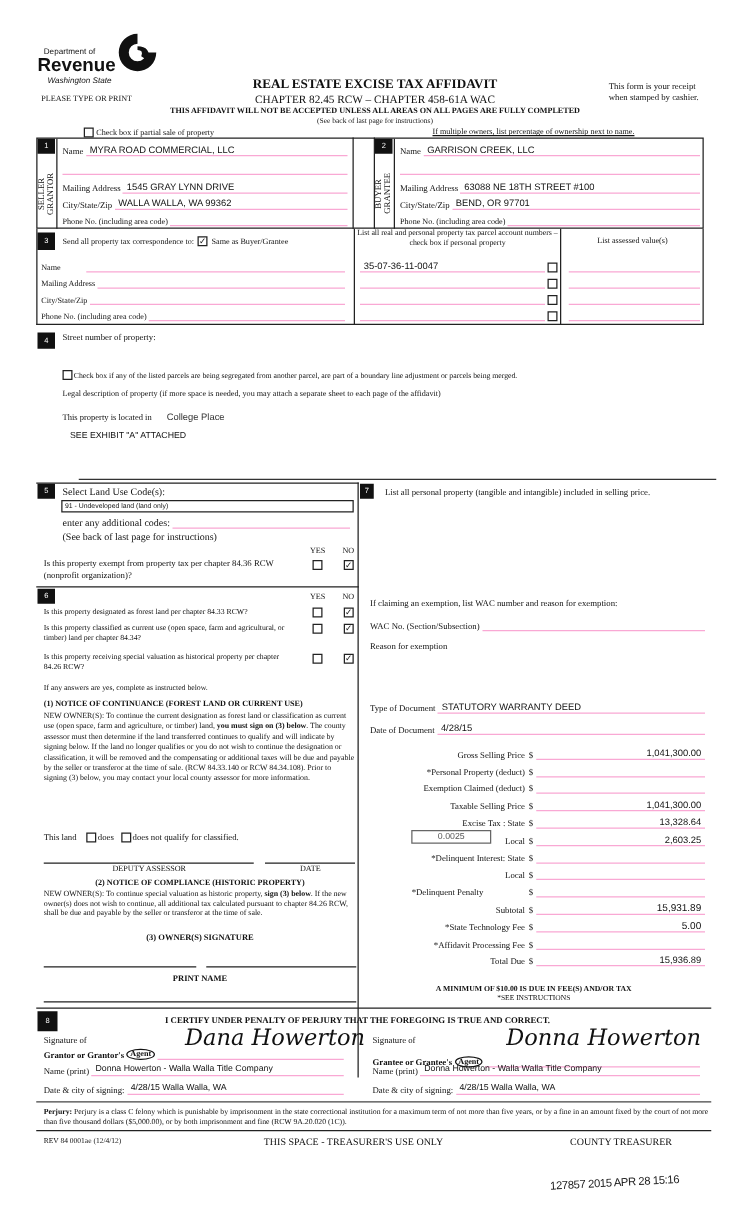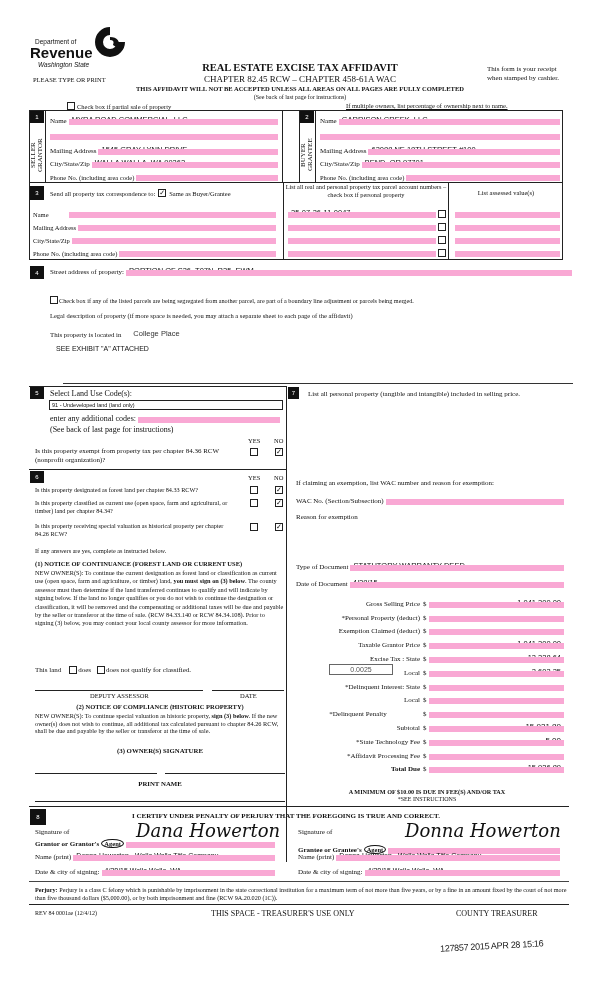--- a/index.html
+++ b/index.html
@@ -9,21 +9,21 @@
   .sans { font-family: "Liberation Sans", sans-serif; }
   .num { background: #111; color: #fff; font-size: 6px; display: flex; align-items: center; justify-content: center; width: 14px; height: 12px; font-family: "Liberation Sans", sans-serif; }
   .cb { width: 8px; height: 8px; border: 1px solid #222; display: inline-block; background: #fff; font-size: 7px; line-height: 6px; text-align: center; font-family: "DejaVu Sans", sans-serif; }
   .vline { border-left: 1px solid #222; }
   .hline { border-top: 1px solid #222; }
   .b { font-weight: bold; }
   .c { text-align: center; }
   .r { text-align: right; }
   .row { display: flex; align-items: flex-end; }
   .lbl { white-space: nowrap; }
-  .fld { flex: 1; border-bottom: 6px solid #f9a8d4; margin-left: 2px; padding-left: 3px; height: 10px; font-family: "Liberation Sans", sans-serif; font-size: 7.5px; line-height: 9px; white-space: nowrap; overflow: hidden; }
+  .fld { flex: 1; border-bottom: 1px solid #f9a8d4; margin-left: 2px; padding-left: 3px; height: 10px; font-family: "Liberation Sans", sans-serif; font-size: 7.5px; line-height: 9px; white-space: nowrap; overflow: hidden; }
   .sig { font-family: "DejaVu Serif", serif; font-style: italic; font-size: 18px; color: #111; }
   .vert { writing-mode: vertical-rl; transform: rotate(180deg); font-size: 7px; text-align: center; line-height: 7px; }
 </style>
 </head>
 <body>
 
 <div class="abs" style="left:30px;top:18px;width:100px;height:48px;">
   <div class="abs sans" style="left:5px;top:20px;font-size:6.5px;">Department of</div>
   <div class="abs sans b" style="left:0;top:27px;font-size:15px;line-height:15px;">Revenue</div>
   <div class="abs sans" style="left:8px;top:43px;font-size:6.5px;font-style:italic;">Washington State</div>
@@ -167,22 +167,21 @@
   <div class="row" style="height:13px;">
       <span class="fld" style="margin-left:0;"></span>
     </div>
   <div class="row" style="height:13px;">
       <span class="fld" style="margin-left:0;"></span>
     </div>
 </div>
 
 <div class="abs num" style="left:30px;top:266px;height:13px;">4</div>
 <div class="abs row" style="left:50px;top:266px;width:522px;">
-  <span class="lbl" style="font-size:7px;">Street address of property:</span>
-  <span class="fld">PORTION OF S36, T07N, R35, EWM</span>
+  <span class="lbl" style="font-size:7px;">Street number of property:</span>
 </div>
 <div class="abs row" style="left:50px;top:281px;">
   <span style="font-size:6.8px;">This property is located in</span>
   <span class="sans" style="font-size:7.5px;margin-left:12px;color:#333;margin-top:48px;">College Place</span>
 </div>
 <div class="abs row" style="left:50px;top:296px;">
   <span class="cb"></span>
   <span style="font-size:6.2px;margin-left:1px;">Check box if any of the listed parcels are being segregated from another parcel, are part of a boundary line adjustment or parcels being merged.</span>
 </div>
 <div class="abs" style="left:50px;top:312px;font-size:6.5px;">Legal description of property (if more space is needed, you may attach a separate sheet to each page of the affidavit)</div>
@@ -279,21 +278,21 @@
     <span class="r" style="width:124px;font-size:7px;">*Personal Property (deduct)</span>
     <span style="margin-left:3px;font-size:7px;">$</span>
     <span class="fld r" style="padding-right:3px;"></span>
   </div>
   <div class="row" style="height:13.8px;">
     <span class="r" style="width:124px;font-size:7px;">Exemption Claimed (deduct)</span>
     <span style="margin-left:3px;font-size:7px;">$</span>
     <span class="fld r" style="padding-right:3px;"></span>
   </div>
   <div class="row" style="height:13.8px;">
-    <span class="r" style="width:124px;font-size:7px;">Taxable Grantor Price</span>
+    <span class="r" style="width:124px;font-size:7px;">Taxable Selling Price</span>
     <span style="margin-left:3px;font-size:7px;">$</span>
     <span class="fld r" style="padding-right:3px;">1,041,300.00</span>
   </div>
   <div class="row" style="height:13.8px;">
     <span class="r" style="width:124px;font-size:7px;">Excise Tax : State</span>
     <span style="margin-left:3px;font-size:7px;">$</span>
     <span class="fld r" style="padding-right:3px;">13,328.64</span>
   </div>
   <div class="row" style="height:13.8px;">
     <span class="r" style="width:124px;font-size:7px;">Local</span>
@@ -324,40 +323,40 @@
     <span class="r" style="width:124px;font-size:7px;">*State Technology Fee</span>
     <span style="margin-left:3px;font-size:7px;">$</span>
     <span class="fld r" style="padding-right:3px;font-size:8px;">5.00</span>
   </div>
   <div class="row" style="height:13.8px;">
     <span class="r" style="width:124px;font-size:7px;">*Affidavit Processing Fee</span>
     <span style="margin-left:3px;font-size:7px;">$</span>
     <span class="fld r" style="padding-right:3px;"></span>
   </div>
   <div class="row" style="height:13.8px;">
-    <span class="r" style="width:124px;font-size:7px;font-weight:bold;">Total Due</span>
+    <span class="r" style="width:124px;font-size:7px;">Total Due</span>
     <span style="margin-left:3px;font-size:7px;">$</span>
     <span class="fld r" style="padding-right:3px;">15,936.89</span>
   </div>
 </div>
 
 <div class="abs b c" style="left:292px;top:788px;width:270px;font-size:6.2px;">A MINIMUM OF $10.00 IS DUE IN FEE(S) AND/OR TAX</div>
 <div class="abs c" style="left:292px;top:796px;width:270px;font-size:6px;">*SEE INSTRUCTIONS</div>
 
 <div class="abs hline" style="left:29px;top:806px;width:540px;"></div>
 <div class="abs num" style="left:30px;top:809px;height:16px;width:16px;">8</div>
 <div class="abs b" style="left:132px;top:812px;font-size:7px;white-space:nowrap;">I CERTIFY UNDER PENALTY OF PERJURY THAT THE FOREGOING IS TRUE AND CORRECT.</div>
 
 <div class="abs" style="left:35px;top:828px;font-size:7px;">Signature of</div>
 <div class="abs row" style="left:35px;top:836px;width:240px;">
   <span class="b lbl" style="font-size:7px;">Grantor or Grantor's</span>
   <span class="b" style="font-size:6.5px;border:1px solid #111;border-radius:50%;padding:0 2px;margin-left:2px;">Agent</span>
   <span class="fld" style="height:12px;"></span>
 </div>
-<div class="abs sig" style="left:136px;top:820px;">Dana Howerton</div>
+<div class="abs sig" style="left:148px;top:820px;">Dana Howerton</div>
 <div class="abs row" style="left:35px;top:851px;width:240px;">
   <span class="lbl" style="font-size:7px;">Name (print)</span>
   <span class="fld" style="font-size:7px;">Donna Howerton - Walla Walla Title Company</span>
 </div>
 <div class="abs row" style="left:35px;top:866px;width:240px;">
   <span class="lbl" style="font-size:7px;">Date &amp; city of signing:</span>
   <span class="fld" style="font-size:7px;">4/28/15  Walla Walla, WA</span>
 </div>
 
 <div class="abs" style="left:298px;top:828px;font-size:7px;">Signature of</div>

